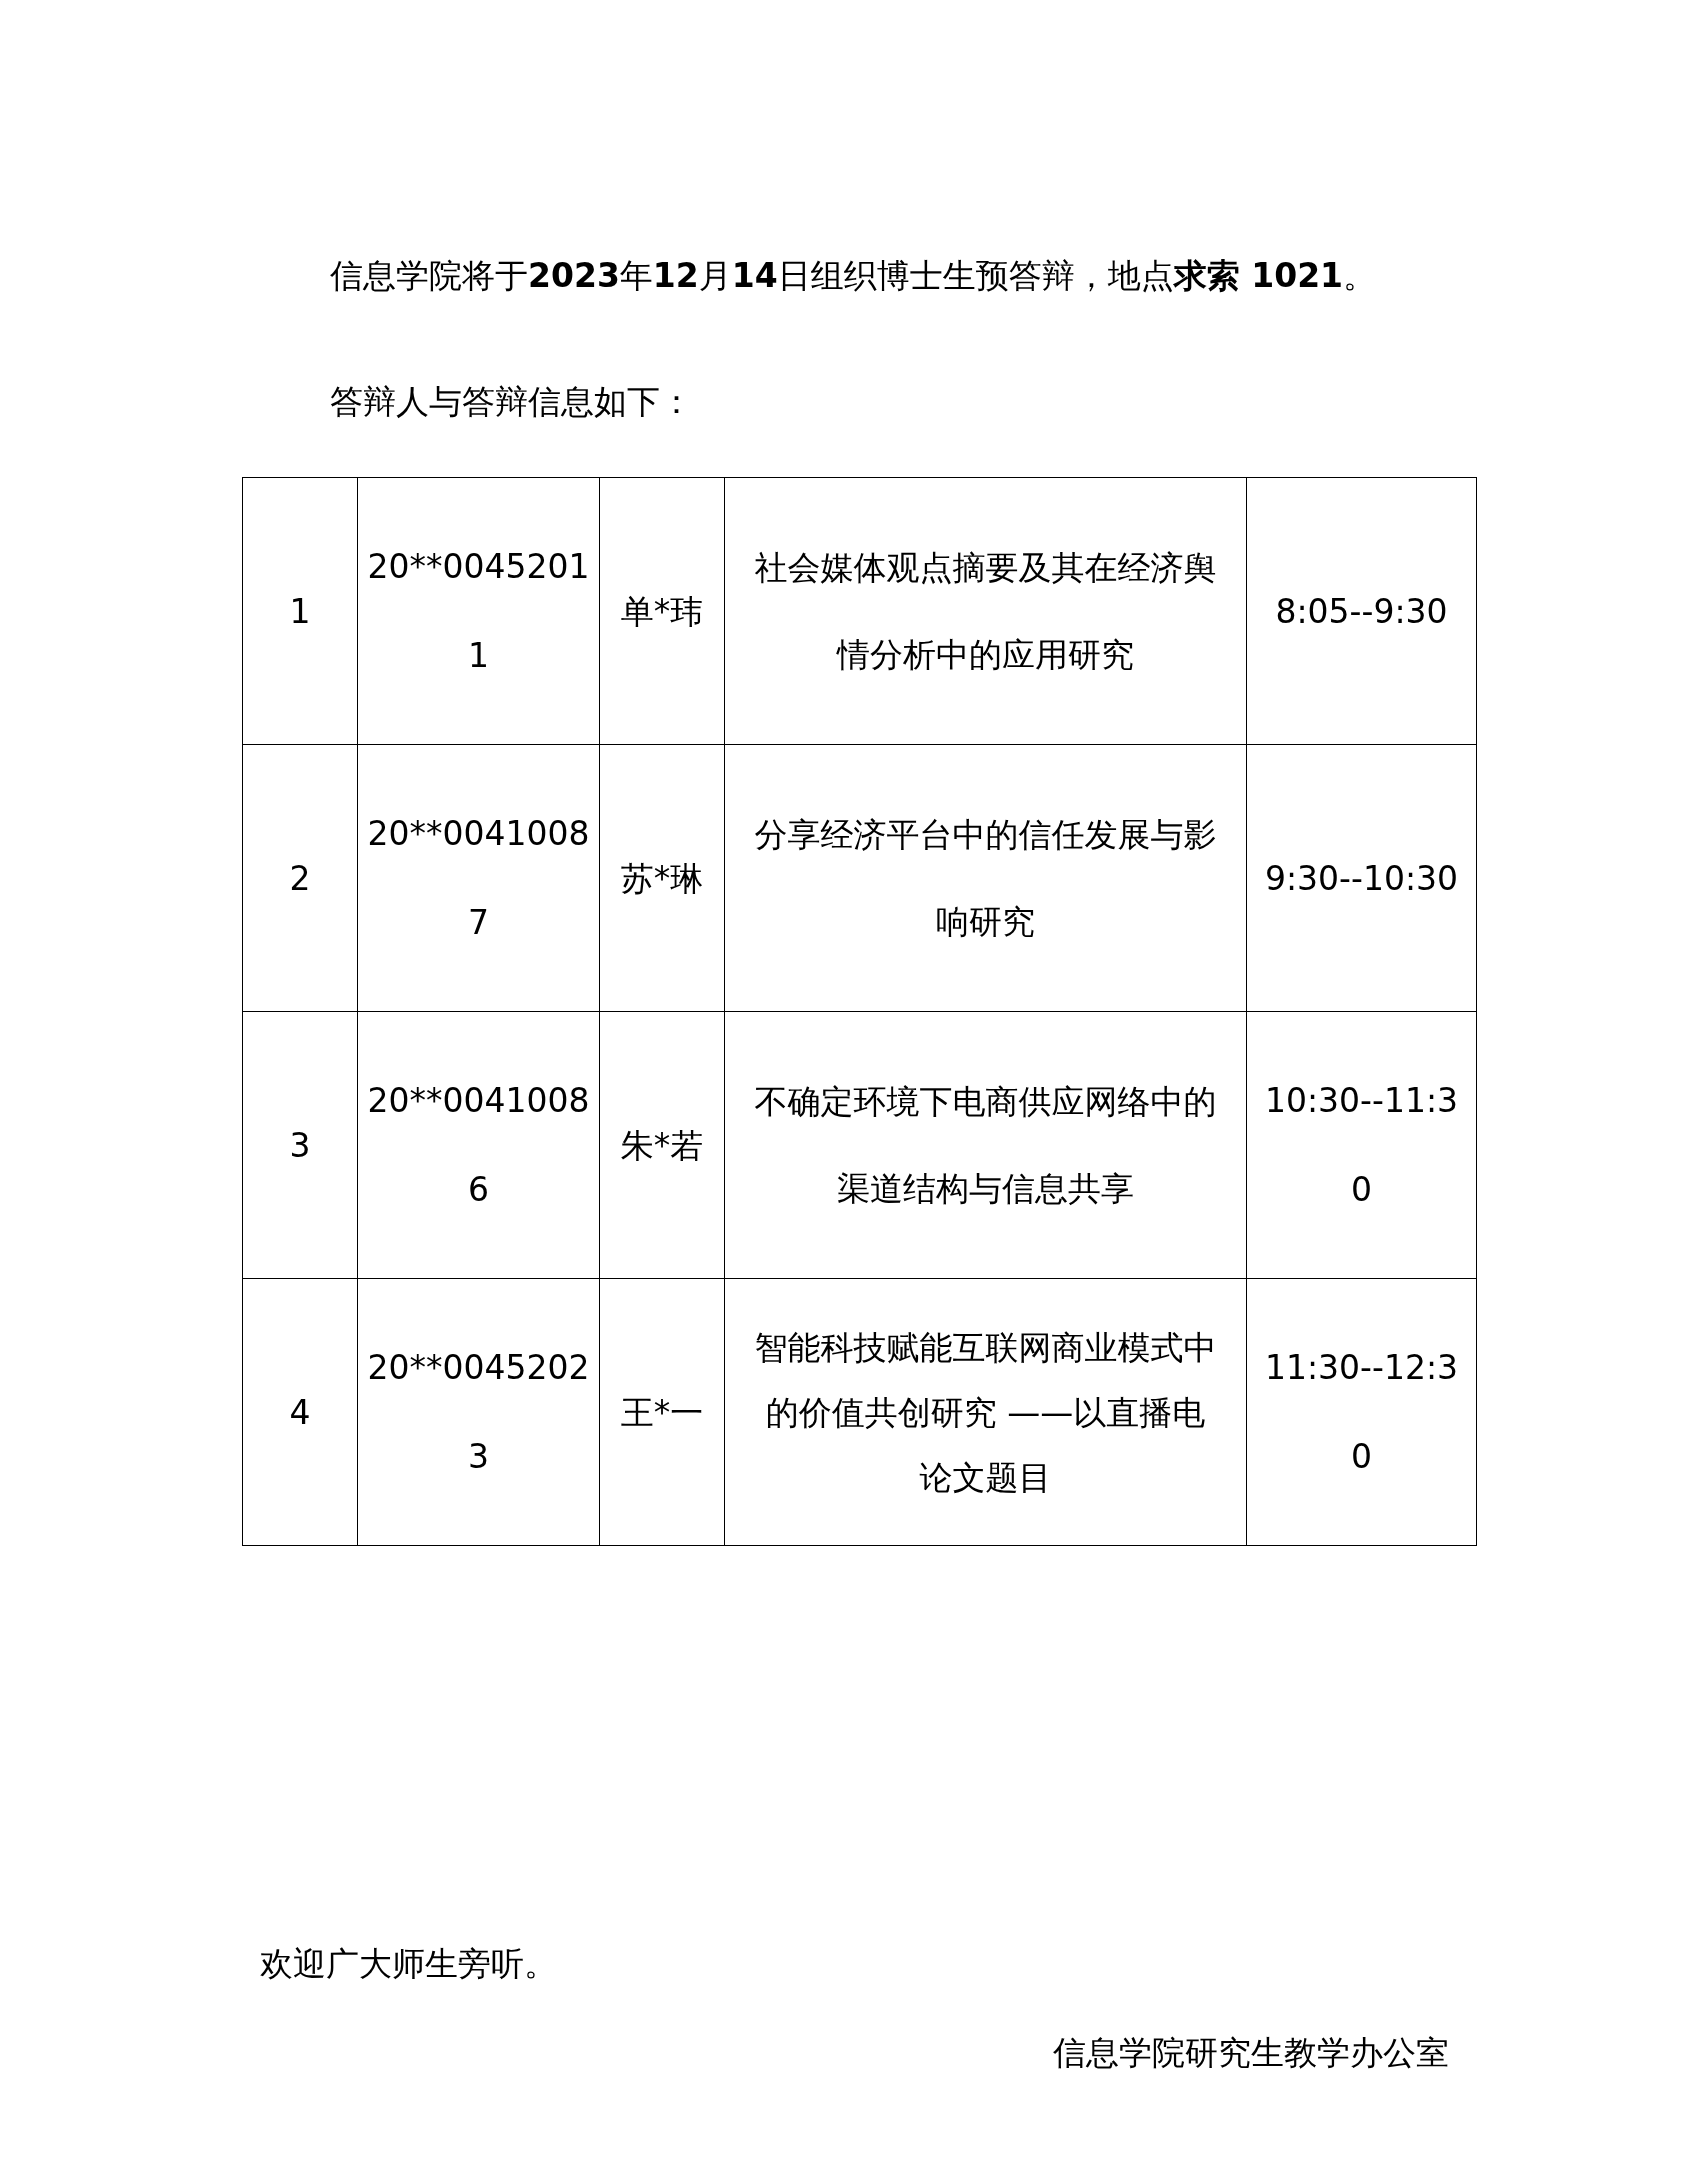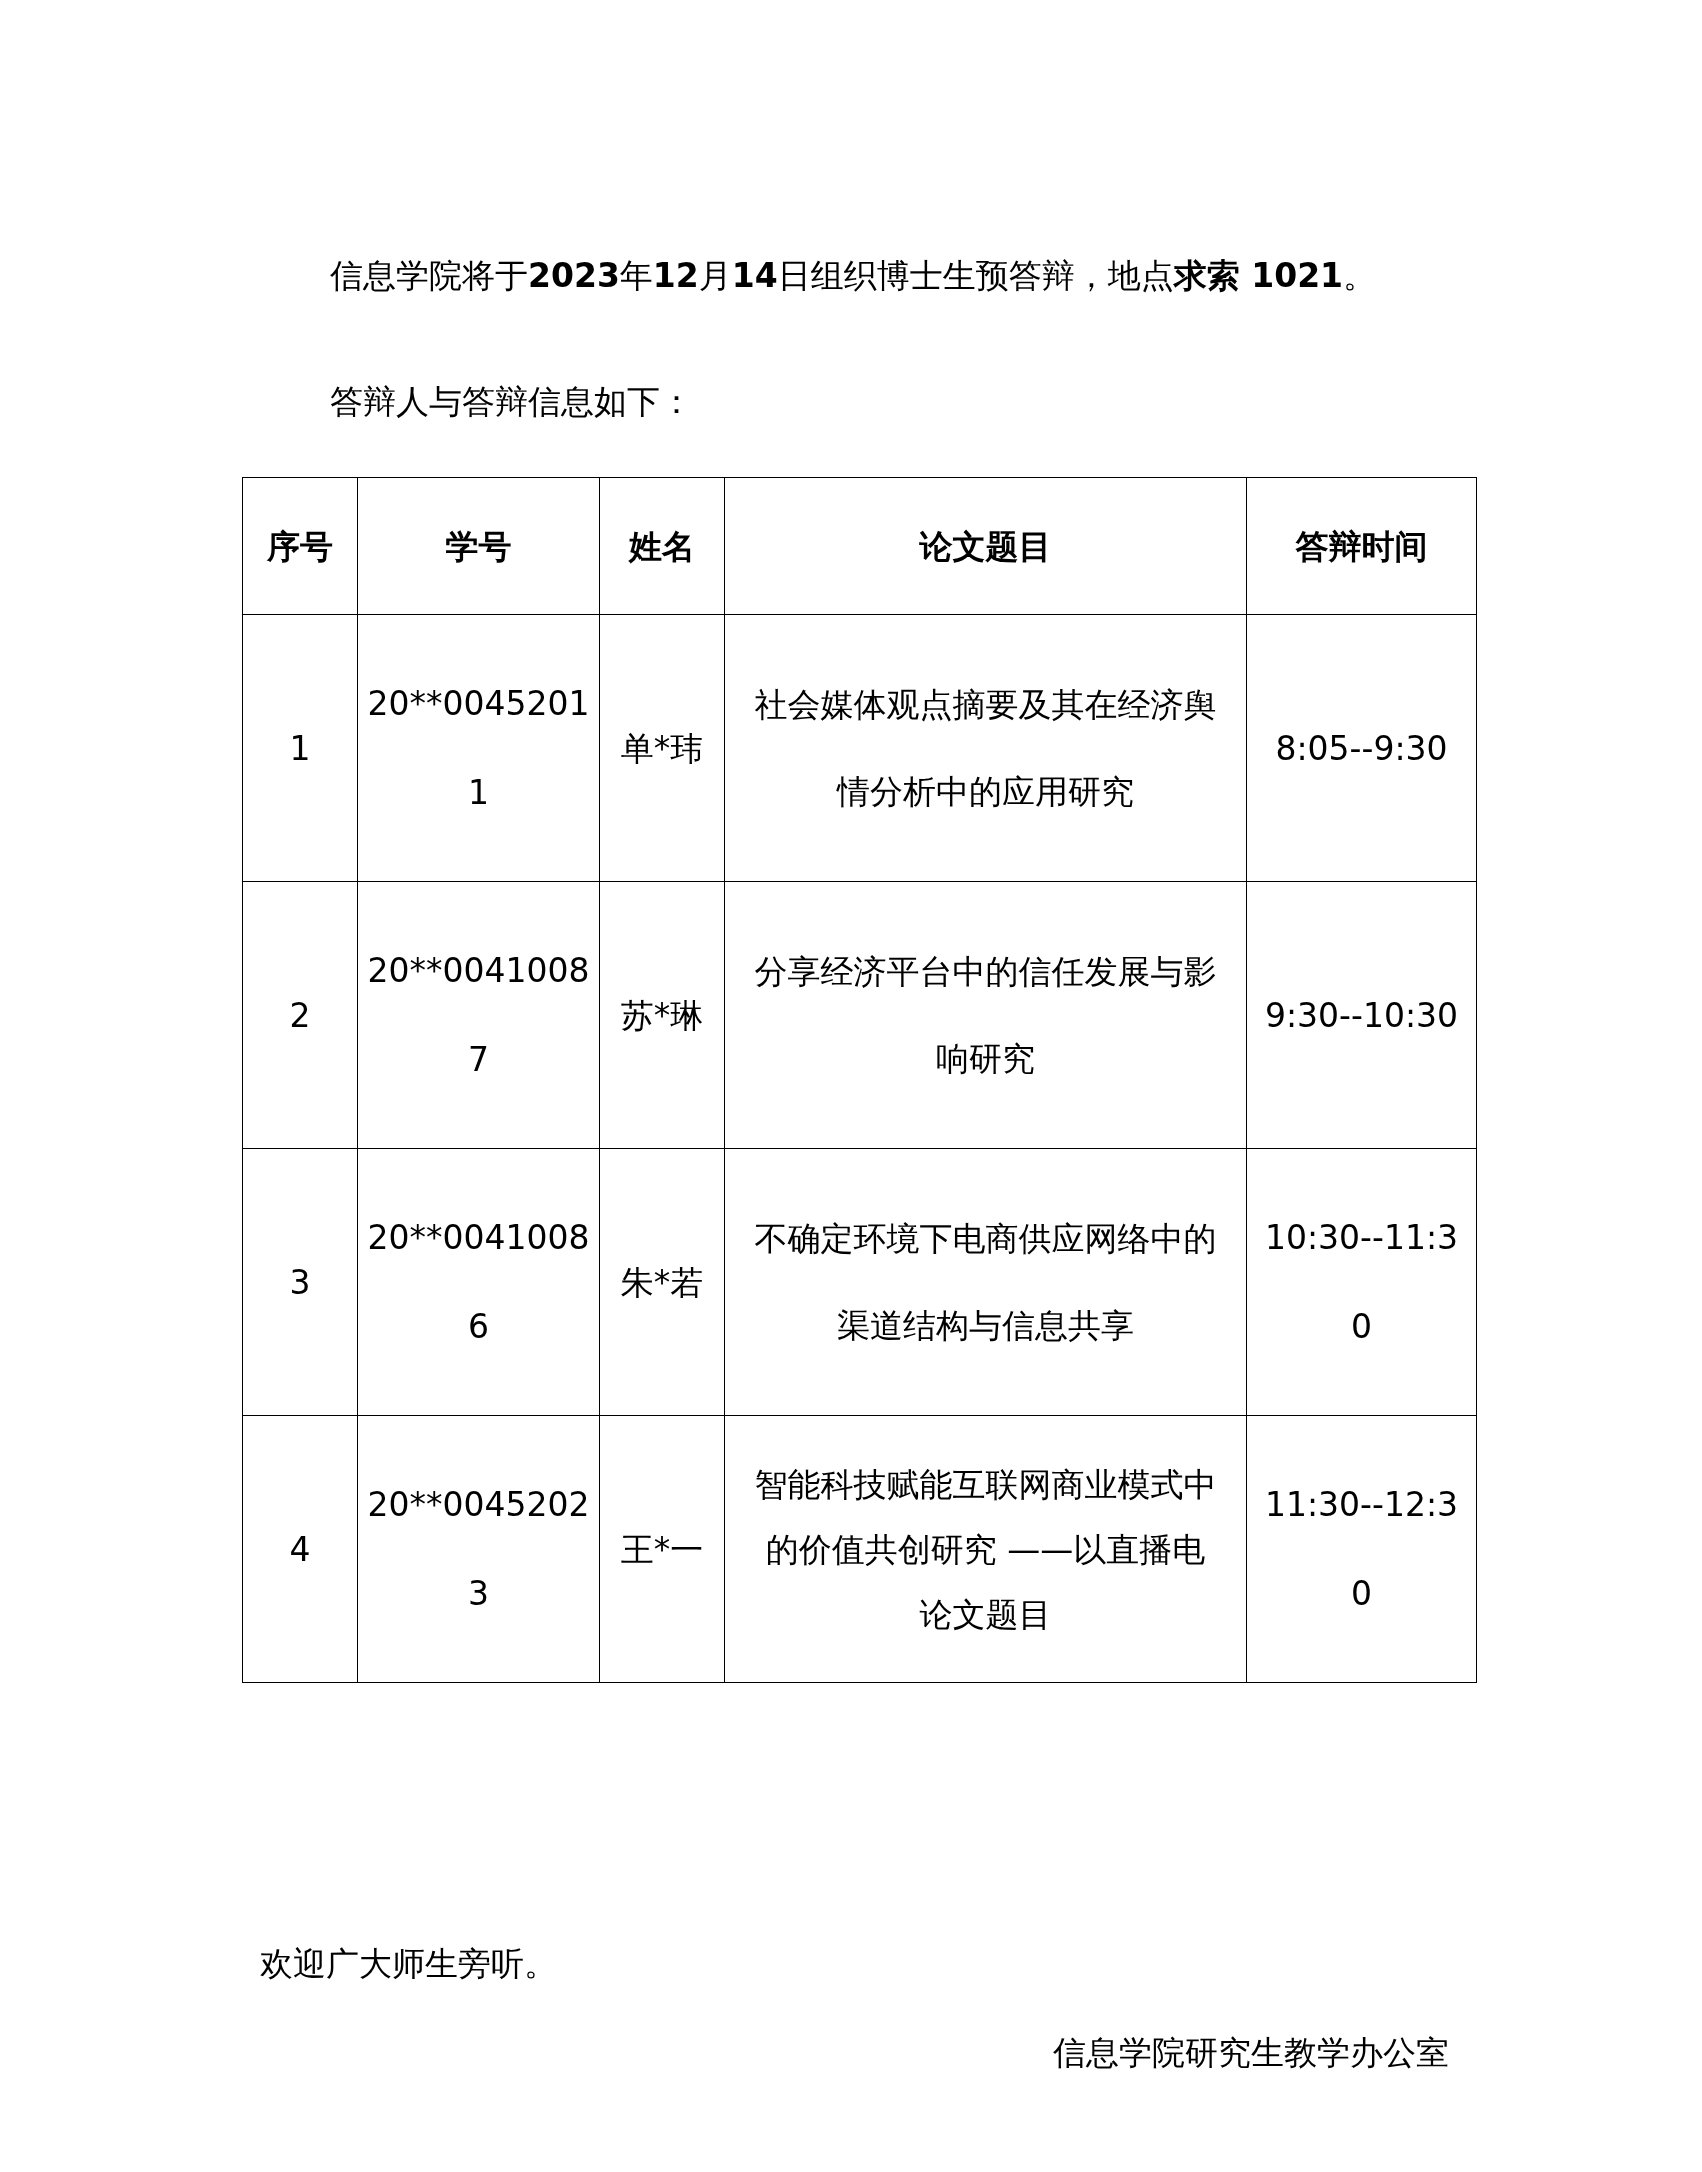--- a/index.html
+++ b/index.html
@@ -48,27 +48,20 @@
 
 <table class="defense">
   <colgroup>
     <col class="col-no">
       <col class="col-id">
       <col class="col-name">
       <col class="col-title">
       <col class="col-time">
   </colgroup>
   <tbody>
-      <tr>
-    <th>序号</th>
-    <th>学号</th>
-    <th>姓名</th>
-    <th>论文题目</th>
-    <th>答辩时间</th>
-  </tr>
 
   <tr class="row">
     <td>1</td>
     <td class="cell-lines">
       <span>20**0045201</span>
       <span>1</span>
     </td>
     <td>单*玮</td>
     <td class="cell-lines title">
       <span>社会媒体观点摘要及其在经济舆</span>

